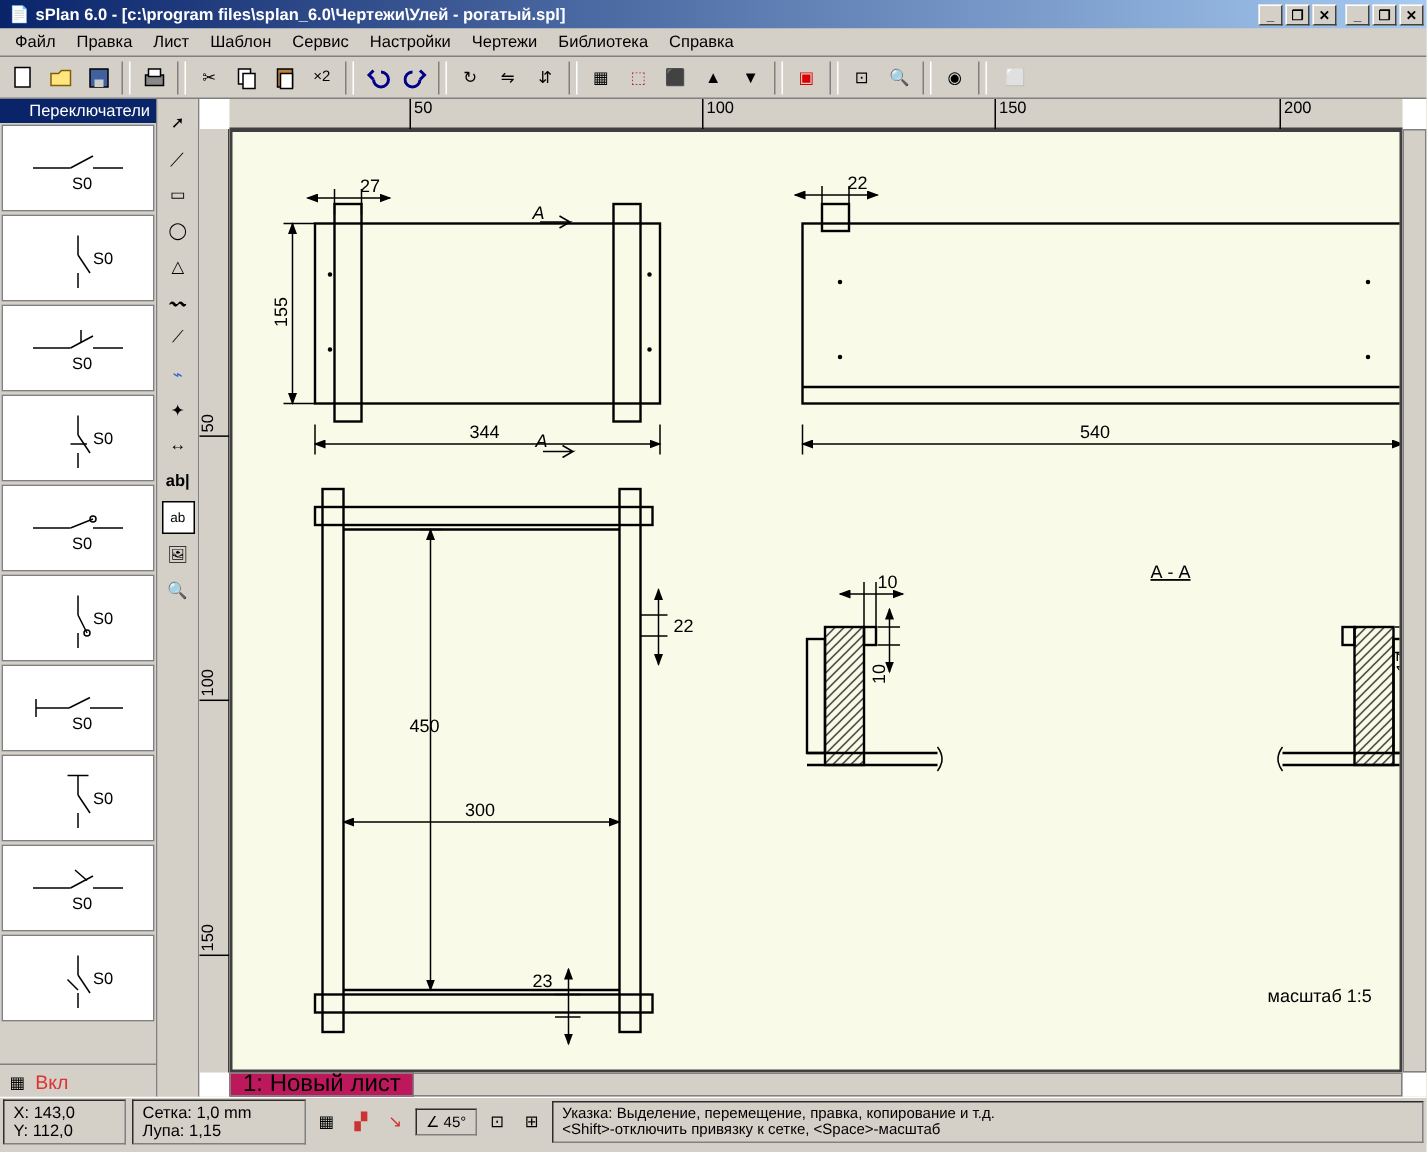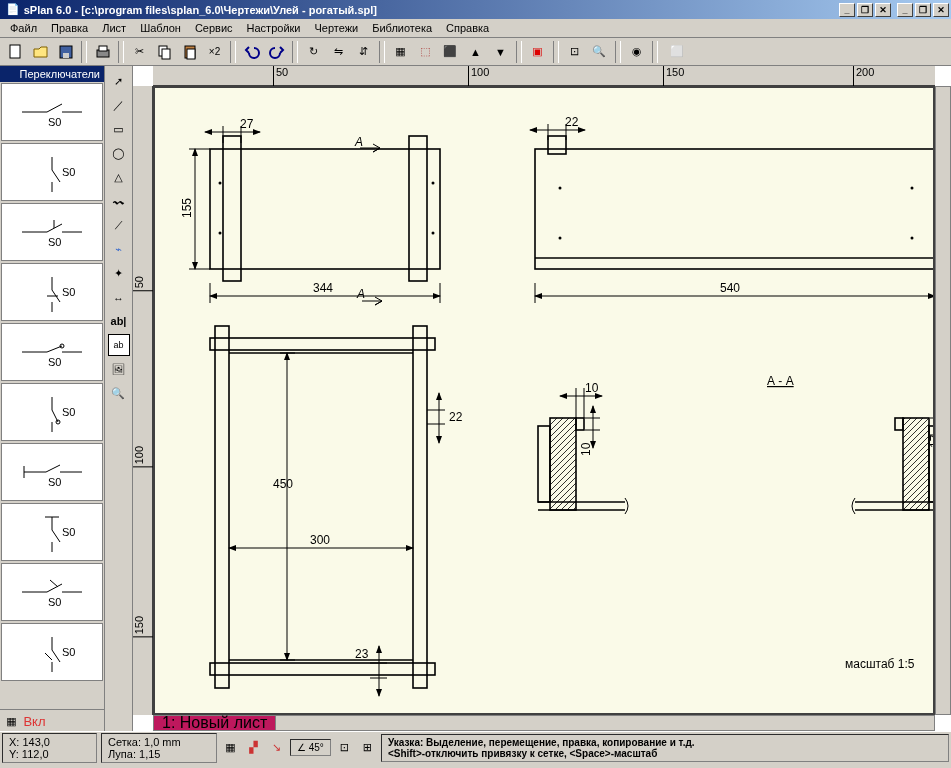--- a/index.html
+++ b/index.html
@@ -411,29 +411,29 @@
       </svg>
     </div>
 
     <div class="scroll-v"></div>
     <div class="scroll-h"></div>
     <div class="sheet-tab" style="bottom:0; left:20px;">1: Новый лист</div>
   </div>
 </div>
 
 <div class="statusbar">
-  <div class="panel" style="width:95px;">
+  <div class="panel" style="width:82px;">
     <div>X: 143,0</div>
       <div>Y: 112,0</div>
   </div>
   <div class="panel" style="width:116px;">
     <div>Сетка: 1,0 mm</div>
       <div>Лупа: 1,15</div>
   </div>
   <span class="tbtn">▦</span>
   <span class="tbtn" style="color:#c33;">▞</span>
   <span class="tbtn" style="color:#c33;">↘</span>
   <div class="panel">∠ 45°</div>
   <span class="tbtn">⊡</span>
   <span class="tbtn">⊞</span>
-  <div class="panel" style="flex:1; white-space:pre-line;font-weight:bold;">Указка: Выделение, перемещение, правка, копирование и т.д.
+  <div class="panel" style="flex:1; white-space:pre-line;">Указка: Выделение, перемещение, правка, копирование и т.д.
 &lt;Shift&gt;-отключить привязку к сетке, &lt;Space&gt;-масштаб</div>
 </div>
 
 </body></html>

